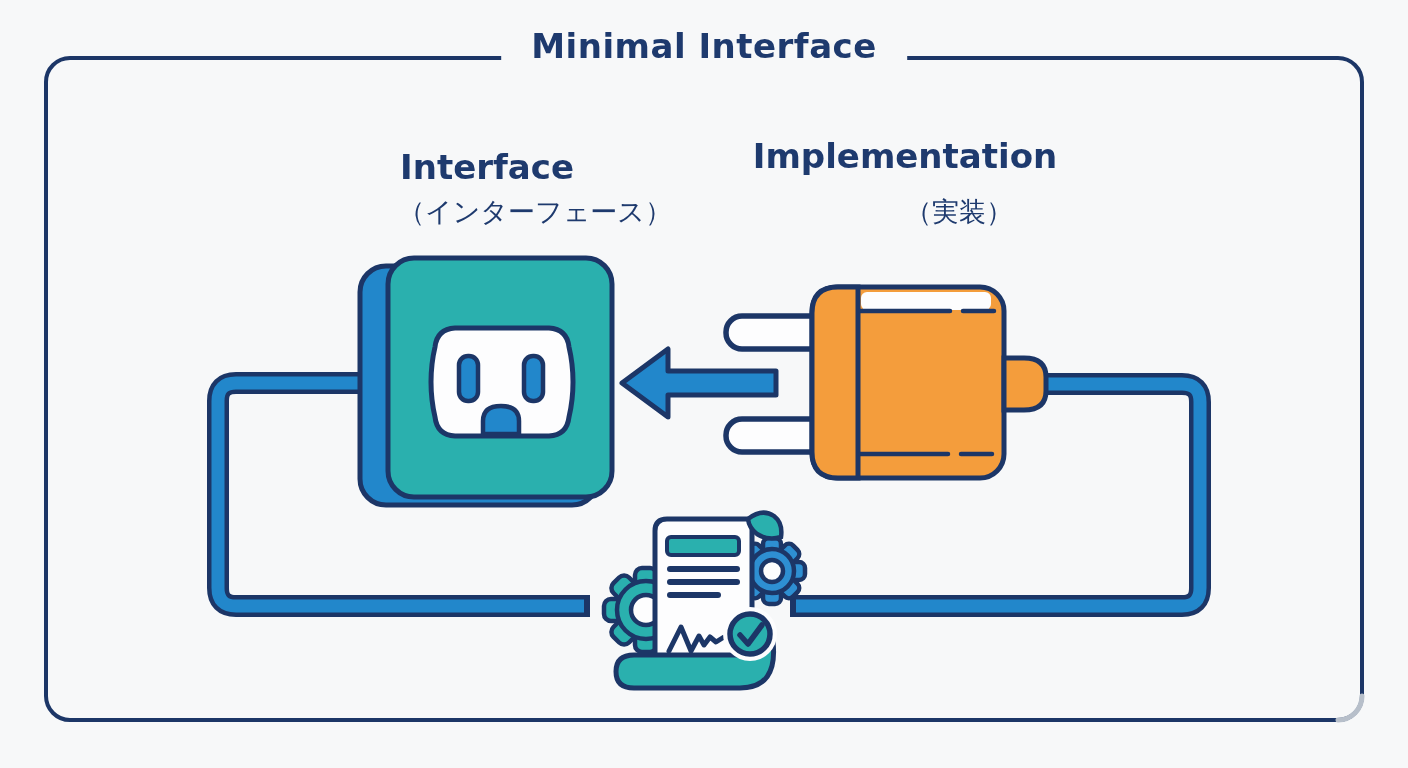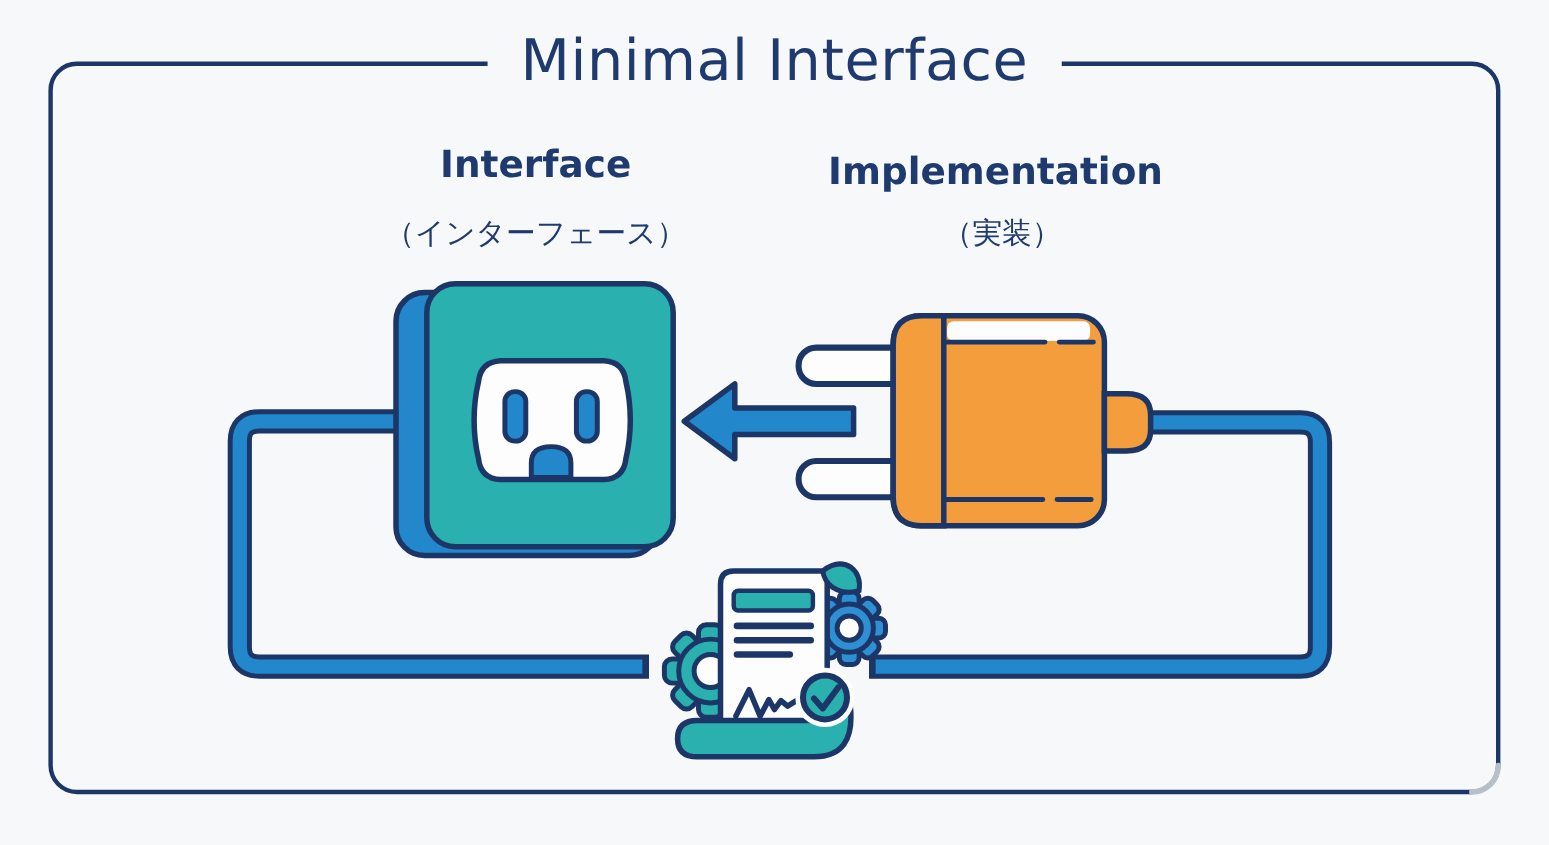--- a/index.html
+++ b/index.html
@@ -9,32 +9,32 @@
     font-family:"DejaVu Sans","Liberation Sans",sans-serif;
   }
   .frame{
     position:absolute;left:44px;top:56px;width:1320px;height:666px;
     box-sizing:border-box;border:4.5px solid var(--navy,#1c3667);
     border-radius:26px;z-index:0;
   }
   .title{
     position:absolute;top:26px;left:50%;transform:translateX(-50%);
     background:var(--bg,#f7f8f9);padding:0 30px;z-index:2;
-    font-size:52px;font-weight:normal;color:var(--text,#1e3a6e);
+    font-size:34px;font-weight:bold;color:var(--text,#1e3a6e);
     letter-spacing:0.5px;white-space:nowrap;
   }
   .label{
     position:absolute;transform:translateX(-50%);z-index:2;
     font-size:34px;font-weight:bold;color:var(--text,#1e3a6e);white-space:nowrap;
   }
   .sublabel{
     position:absolute;transform:translateX(-50%);z-index:2;
-    font-size:27px;font-weight:500;color:var(--text,#1e3a6e);white-space:nowrap;
+    font-size:27px;font-weight:500;color:var(--text,#1e3a6e);white-space:nowrap;margin-left:48px;
   }
-  .lbl-interface{left:487px;top:130px;}
+  .lbl-interface{left:487px;top:147px;}
   .sub-interface{left:487px;top:194px;}
   .lbl-implementation{left:905px;top:136px;}
   .sub-implementation{left:911px;top:194px;font-family:Liberation Serif, serif;}
   svg.scene{position:absolute;left:0;top:0;z-index:1;pointer-events:none;}
   .st{stroke:var(--navy,#1c3667);}
   .fill-none{fill:none;}
   .fill-teal{fill:var(--teal,#2ab0ae);}
   .fill-blue{fill:var(--blue,#2287cb);}
   .stroke-blue{stroke:var(--blue,#2287cb);}
   .fill-bblue{fill:var(--blue-bright,#2e8fd2);}

